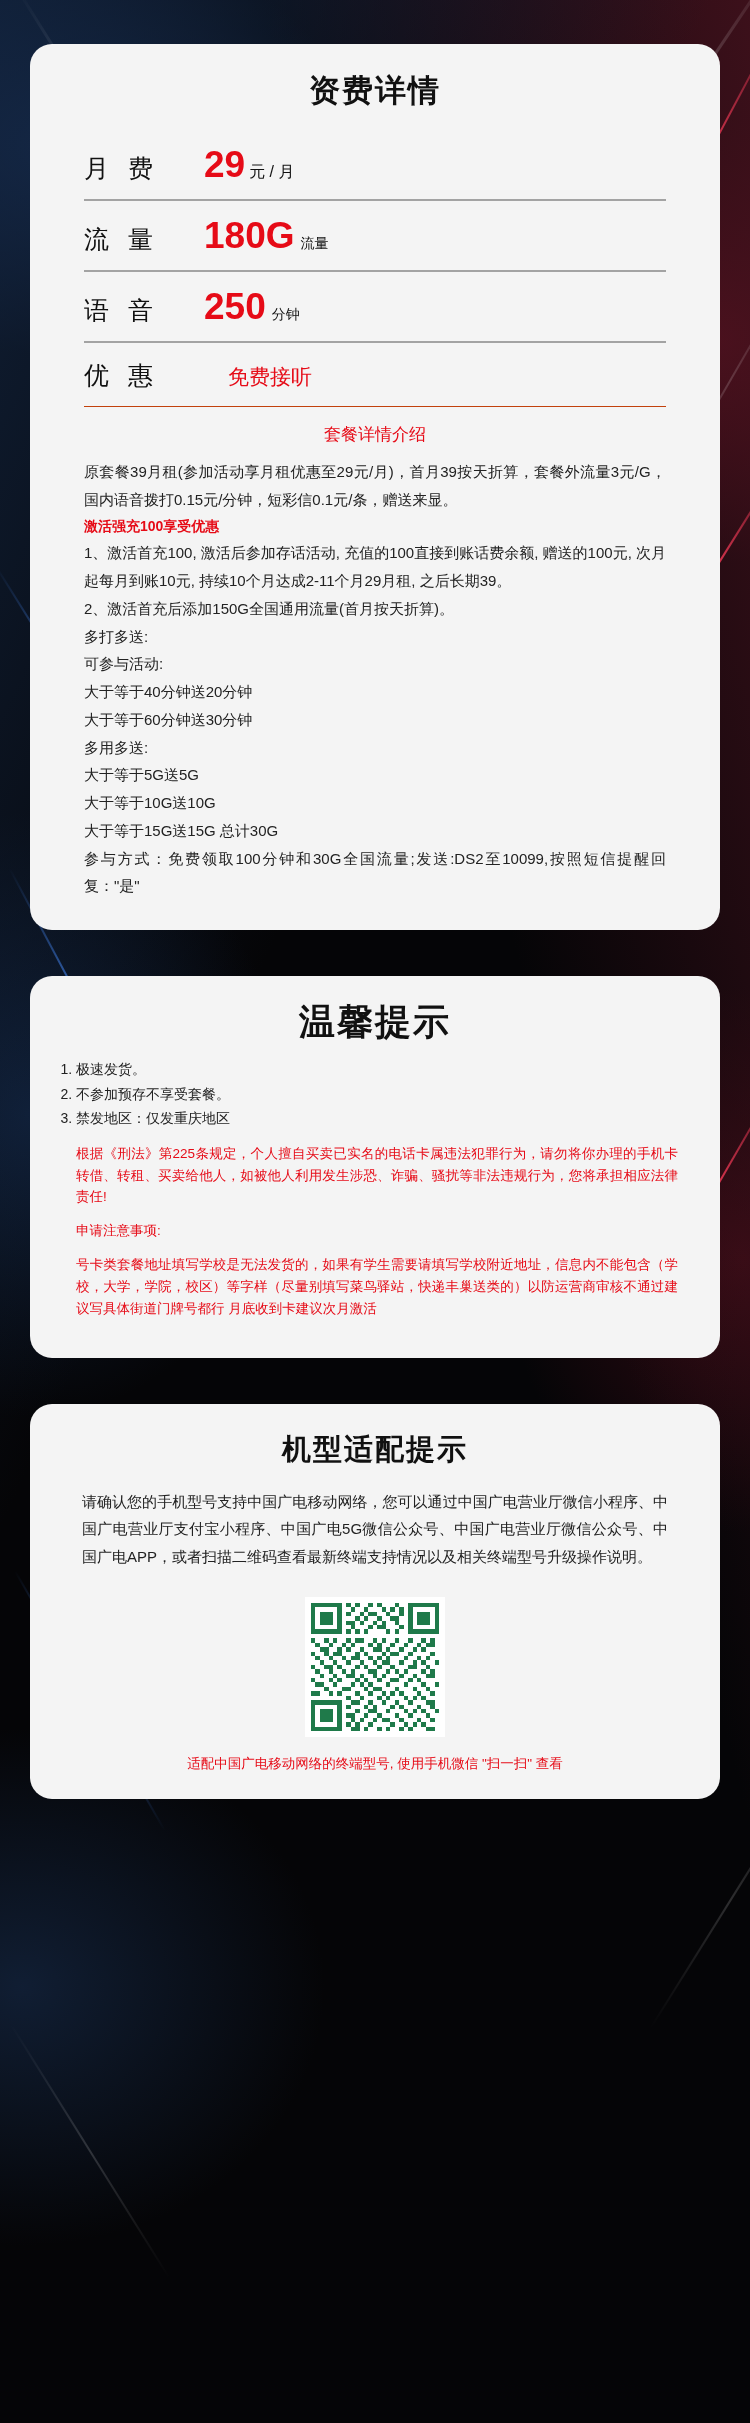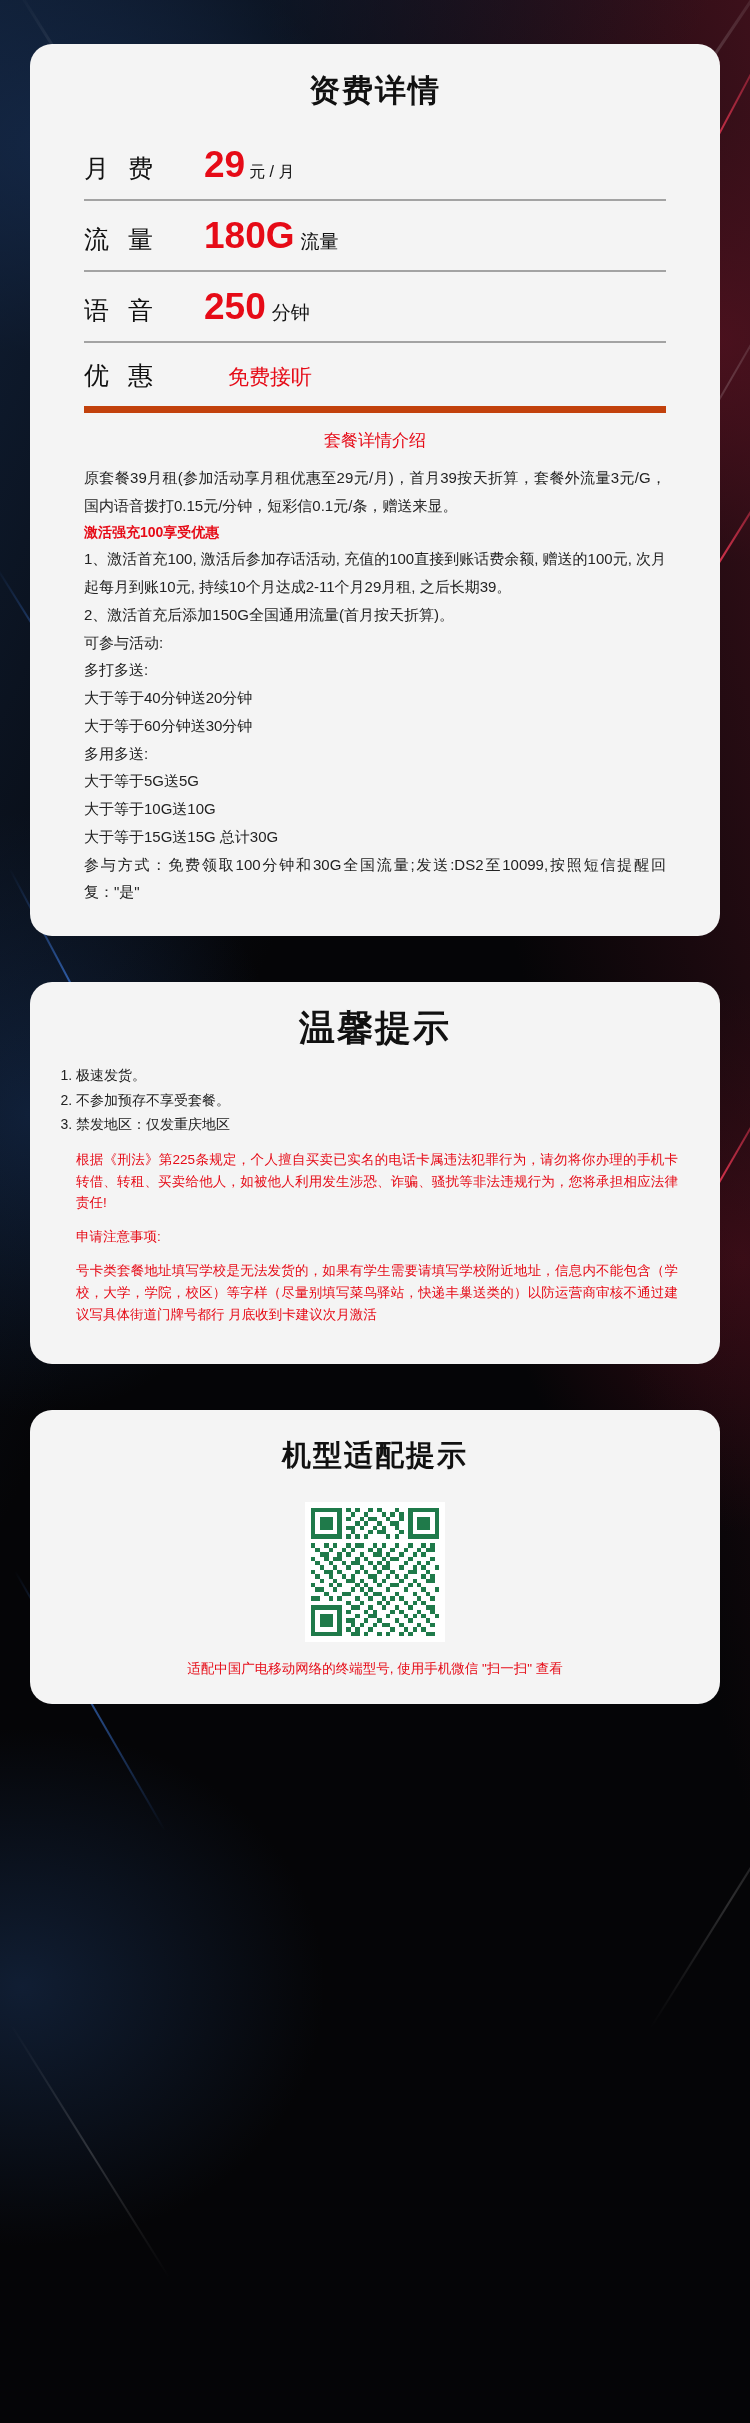--- a/index.html
+++ b/index.html
@@ -74,40 +74,40 @@
 
   
   .spec-list { padding: 0 54px; }
   .spec-row {
     display: flex;
     align-items: baseline;
     border-bottom: 2px solid #a3a3a3;
     padding: 16px 0 14px 0;
     min-height: 62px;
   }
-  .spec-row:last-child { border-bottom: 7px solid #c2410c; }
+  .spec-row:last-child { border-bottom: 1px solid #c2410c; }
   .spec-label {
     width: 120px;
     font-size: 25px;
     color: #111;
     letter-spacing: 6px;
     flex: none;
   }
   .spec-value {
     color: #e60b17;
     font-weight: bold;
     font-size: 37px;
     line-height: 1;
   }
   .spec-unit {
     color: #111;
     font-size: 16px;
     margin-left: 4px;
   }
-  .spec-unit-lg { color: #111; font-size: 19px; margin-left: 6px; }
+  .spec-unit-lg { color: #111; font-size: 14px; margin-left: 6px; }
   .spec-note {
     color: #e60b17;
     font-size: 21px;
     font-weight: normal;
     margin-left: 24px;
   }
 
   .sub-title {
     text-align: center;
     color: #e60b17;
@@ -220,22 +220,22 @@
 
     </div>
 
     <div class="sub-title">套餐详情介绍</div>
 
     <div class="body-text">
       <p>原套餐39月租(参加活动享月租优惠至29元/月)，首月39按天折算，套餐外流量3元/G，国内语音拨打0.15元/分钟，短彩信0.1元/条，赠送来显。</p>
       <p class="hl">激活强充100享受优惠</p>
       <p>1、激活首充100, 激活后参加存话活动, 充值的100直接到账话费余额, 赠送的100元, 次月起每月到账10元, 持续10个月达成2-11个月29月租, 之后长期39。</p>
       <p>2、激活首充后添加150G全国通用流量(首月按天折算)。</p>
+      <p>多打多送:</p>
       <p>可参与活动:</p>
-      <p>多打多送:</p>
       <p>大于等于40分钟送20分钟</p>
       <p>大于等于60分钟送30分钟</p>
       <p>多用多送:</p>
       <p>大于等于5G送5G</p>
       <p>大于等于10G送10G</p>
       <p>大于等于15G送15G 总计30G</p>
       <p>参与方式：免费领取100分钟和30G全国流量;发送:DS2至10099,按照短信提醒回复："是"</p>
     </div>
   </section>
 
@@ -251,20 +251,21 @@
     <div class="tips-red">
       <p>根据《刑法》第225条规定，个人擅自买卖已实名的电话卡属违法犯罪行为，请勿将你办理的手机卡转借、转租、买卖给他人，如被他人利用发生涉恐、诈骗、骚扰等非法违规行为，您将承担相应法律责任!</p>
       <p>申请注意事项:</p>
       <p>号卡类套餐地址填写学校是无法发货的，如果有学生需要请填写学校附近地址，信息内不能包含（学校，大学，学院，校区）等字样（尽量别填写菜鸟驿站，快递丰巢送类的）以防运营商审核不通过建议写具体街道门牌号都行  月底收到卡建议次月激活</p>
     </div>
   </section>
 
   <section class="card" id="card-device">
     <h2 class="card-title" id="device-title">机型适配提示</h2>
 
+    <p class="device-text">请确认您的手机型号支持中国广电移动网络，您可以通过中国广电营业厅微信小程序、中国广电营业厅支付宝小程序、中国广电5G微信公众号、中国广电营业厅微信公众号、中国广电APP，或者扫描二维码查看最新终端支持情况以及相关终端型号升级操作说明。</p>
 
     <div class="qr-wrap">
       <div class="qr">
         <svg width="128" height="128" viewBox="0 0 29 29" shape-rendering="crispEdges" aria-hidden="true">
           <rect width="29" height="29" fill="#ffffff"></rect>
           <g fill="#1f7a4a">
             <rect x="0" y="0" width="7" height="1"></rect>
               <rect x="0" y="6" width="7" height="1"></rect>
             <rect x="0" y="0" width="1" height="7"></rect>
               <rect x="6" y="0" width="1" height="7"></rect>

